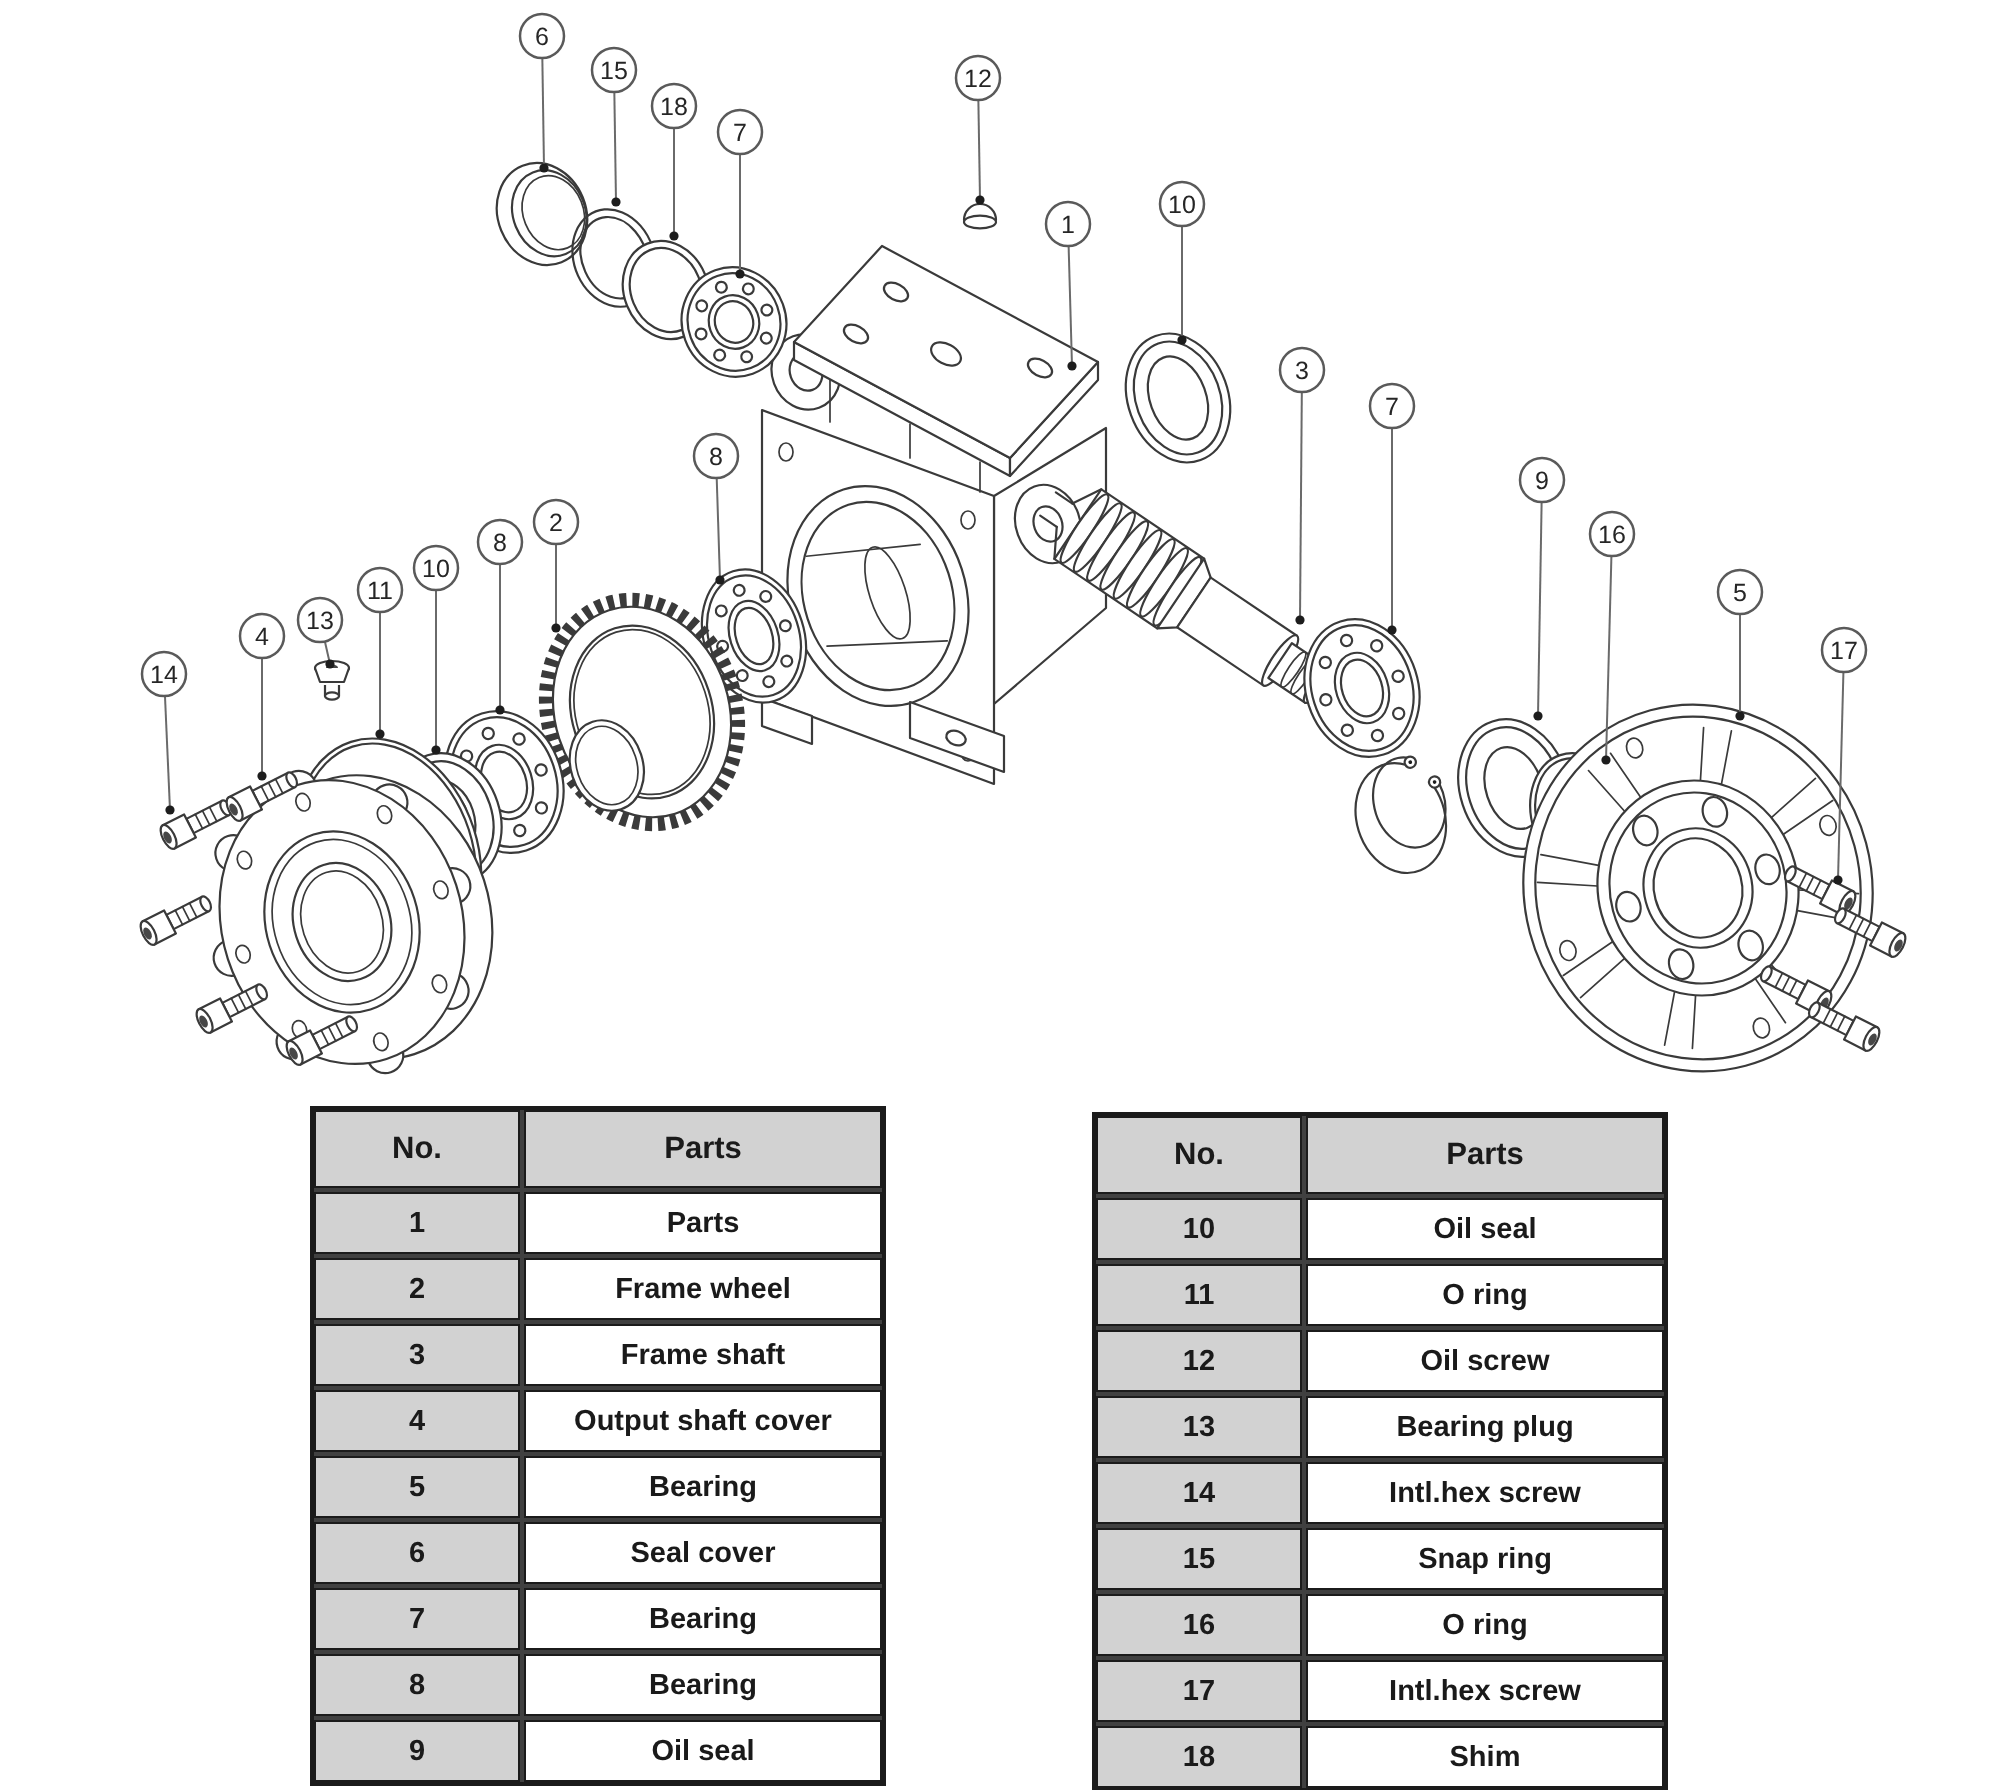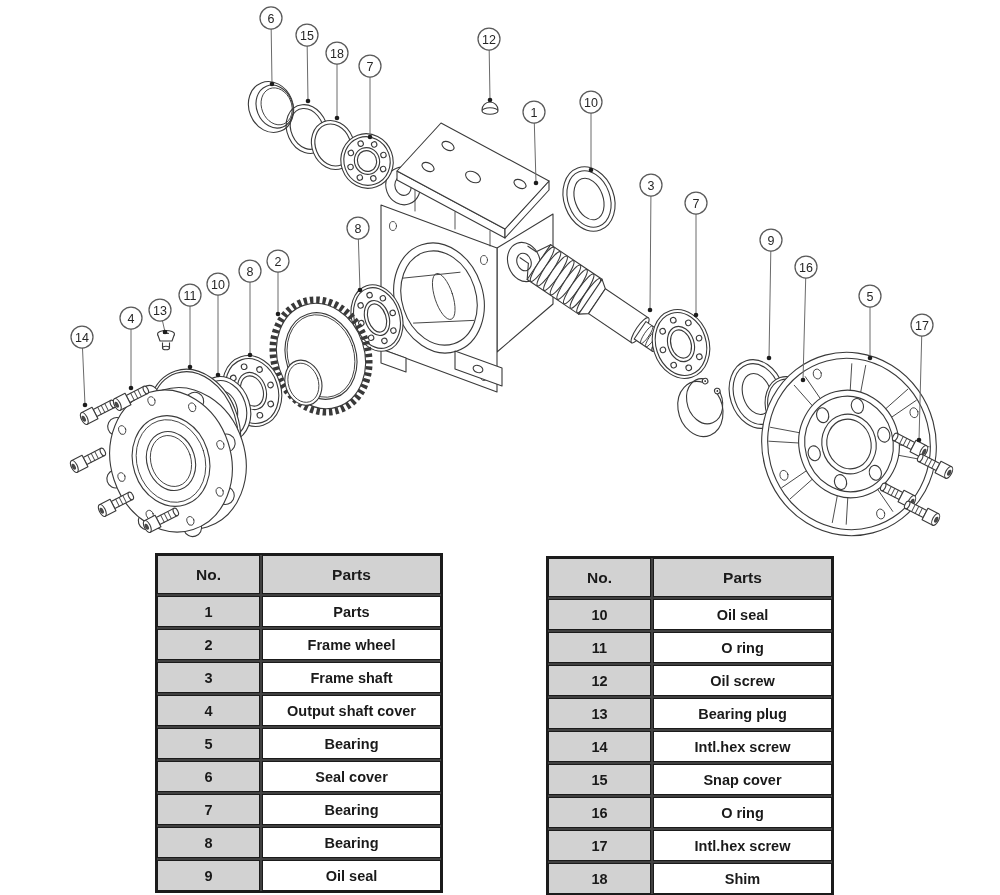--- a/index.html
+++ b/index.html
@@ -542,21 +542,21 @@
   <div class="row">
     <div class="cell gray">13</div>
     <div class="cell">Bearing plug</div>
   </div>
   <div class="row">
     <div class="cell gray">14</div>
     <div class="cell">Intl.hex screw</div>
   </div>
   <div class="row">
     <div class="cell gray">15</div>
-    <div class="cell">Snap cover</div>
+    <div class="cell">Snap ring</div>
   </div>
   <div class="row">
     <div class="cell gray">16</div>
     <div class="cell">O ring</div>
   </div>
   <div class="row">
     <div class="cell gray">17</div>
     <div class="cell">Intl.hex screw</div>
   </div>
   <div class="row">

